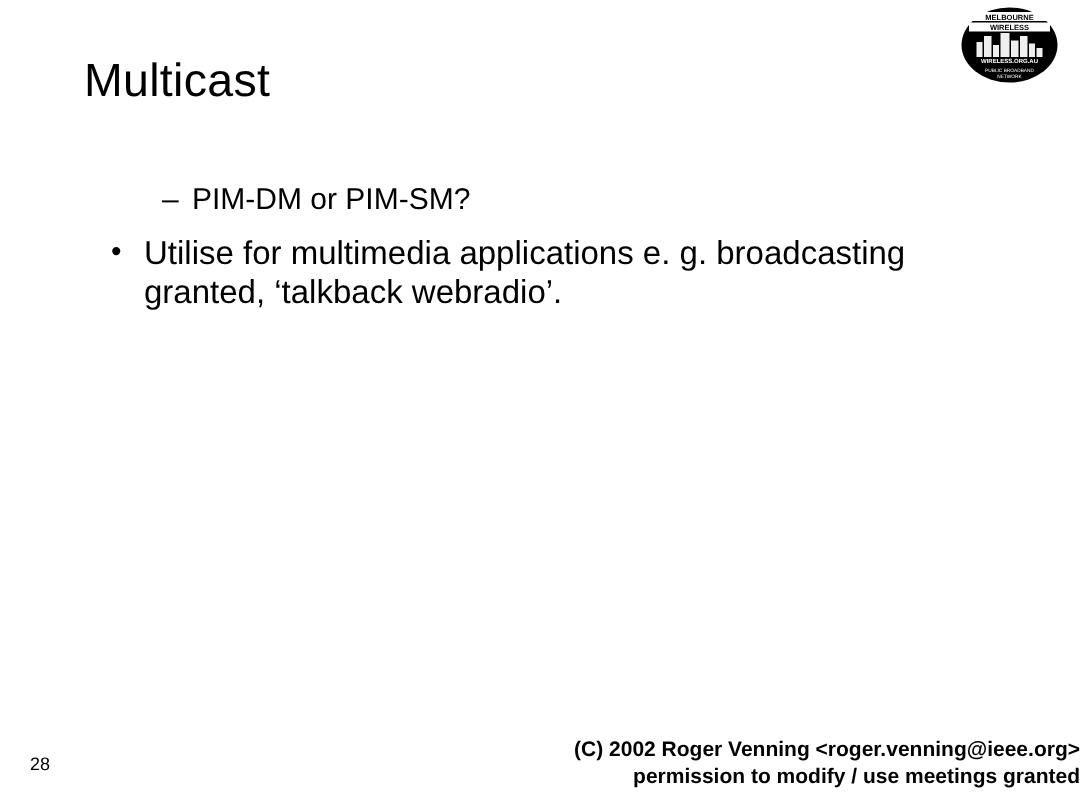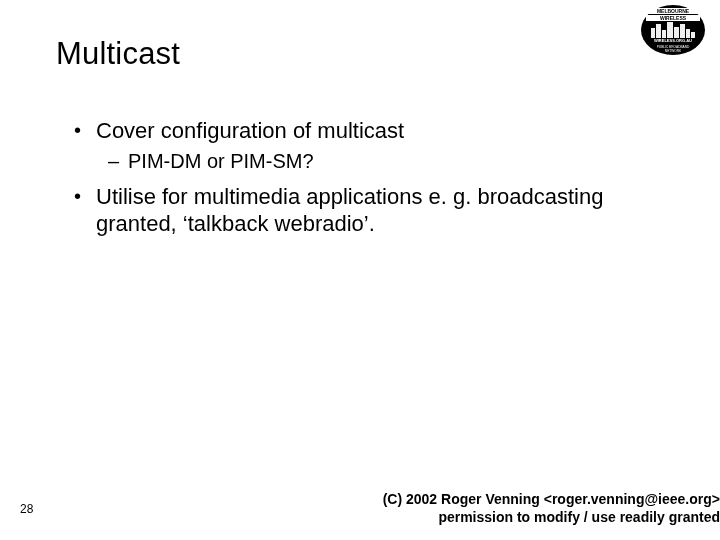--- a/index.html
+++ b/index.html
@@ -91,25 +91,24 @@
       <rect x="6" y="34" width="54" height="5" fill="#000"></rect>
       <text x="33" y="38" text-anchor="middle" font-size="4" font-family="Arial" font-weight="bold" fill="#fff">WIRELESS.ORG.AU</text>
       <text x="33" y="44" text-anchor="middle" font-size="3.2" font-family="Arial" fill="#fff">PUBLIC BROADBAND</text>
       <text x="33" y="48" text-anchor="middle" font-size="3.2" font-family="Arial" fill="#fff">NETWORK</text>
     </svg>
   </div>
 
   <h1 class="title">Multicast</h1>
 
   <div class="body">
-    <div class="b1">Cover configuration of multicast</div>
     <div class="b2">PIM-DM or PIM-SM?</div>
     <div class="b1">Utilise for multimedia applications e. g. broadcasting granted, ‘talkback webradio’.</div>
   </div>
 
   <div class="page-num">28</div>
 
   <div class="footer">
     <div>(C) 2002 Roger Venning &lt;roger.venning@ieee.org&gt;</div>
-    <div>permission to modify / use readily granted</div>
+    <div>permission to modify / use meetings granted</div>
   </div>
 
 </div>
 
 </body></html>

